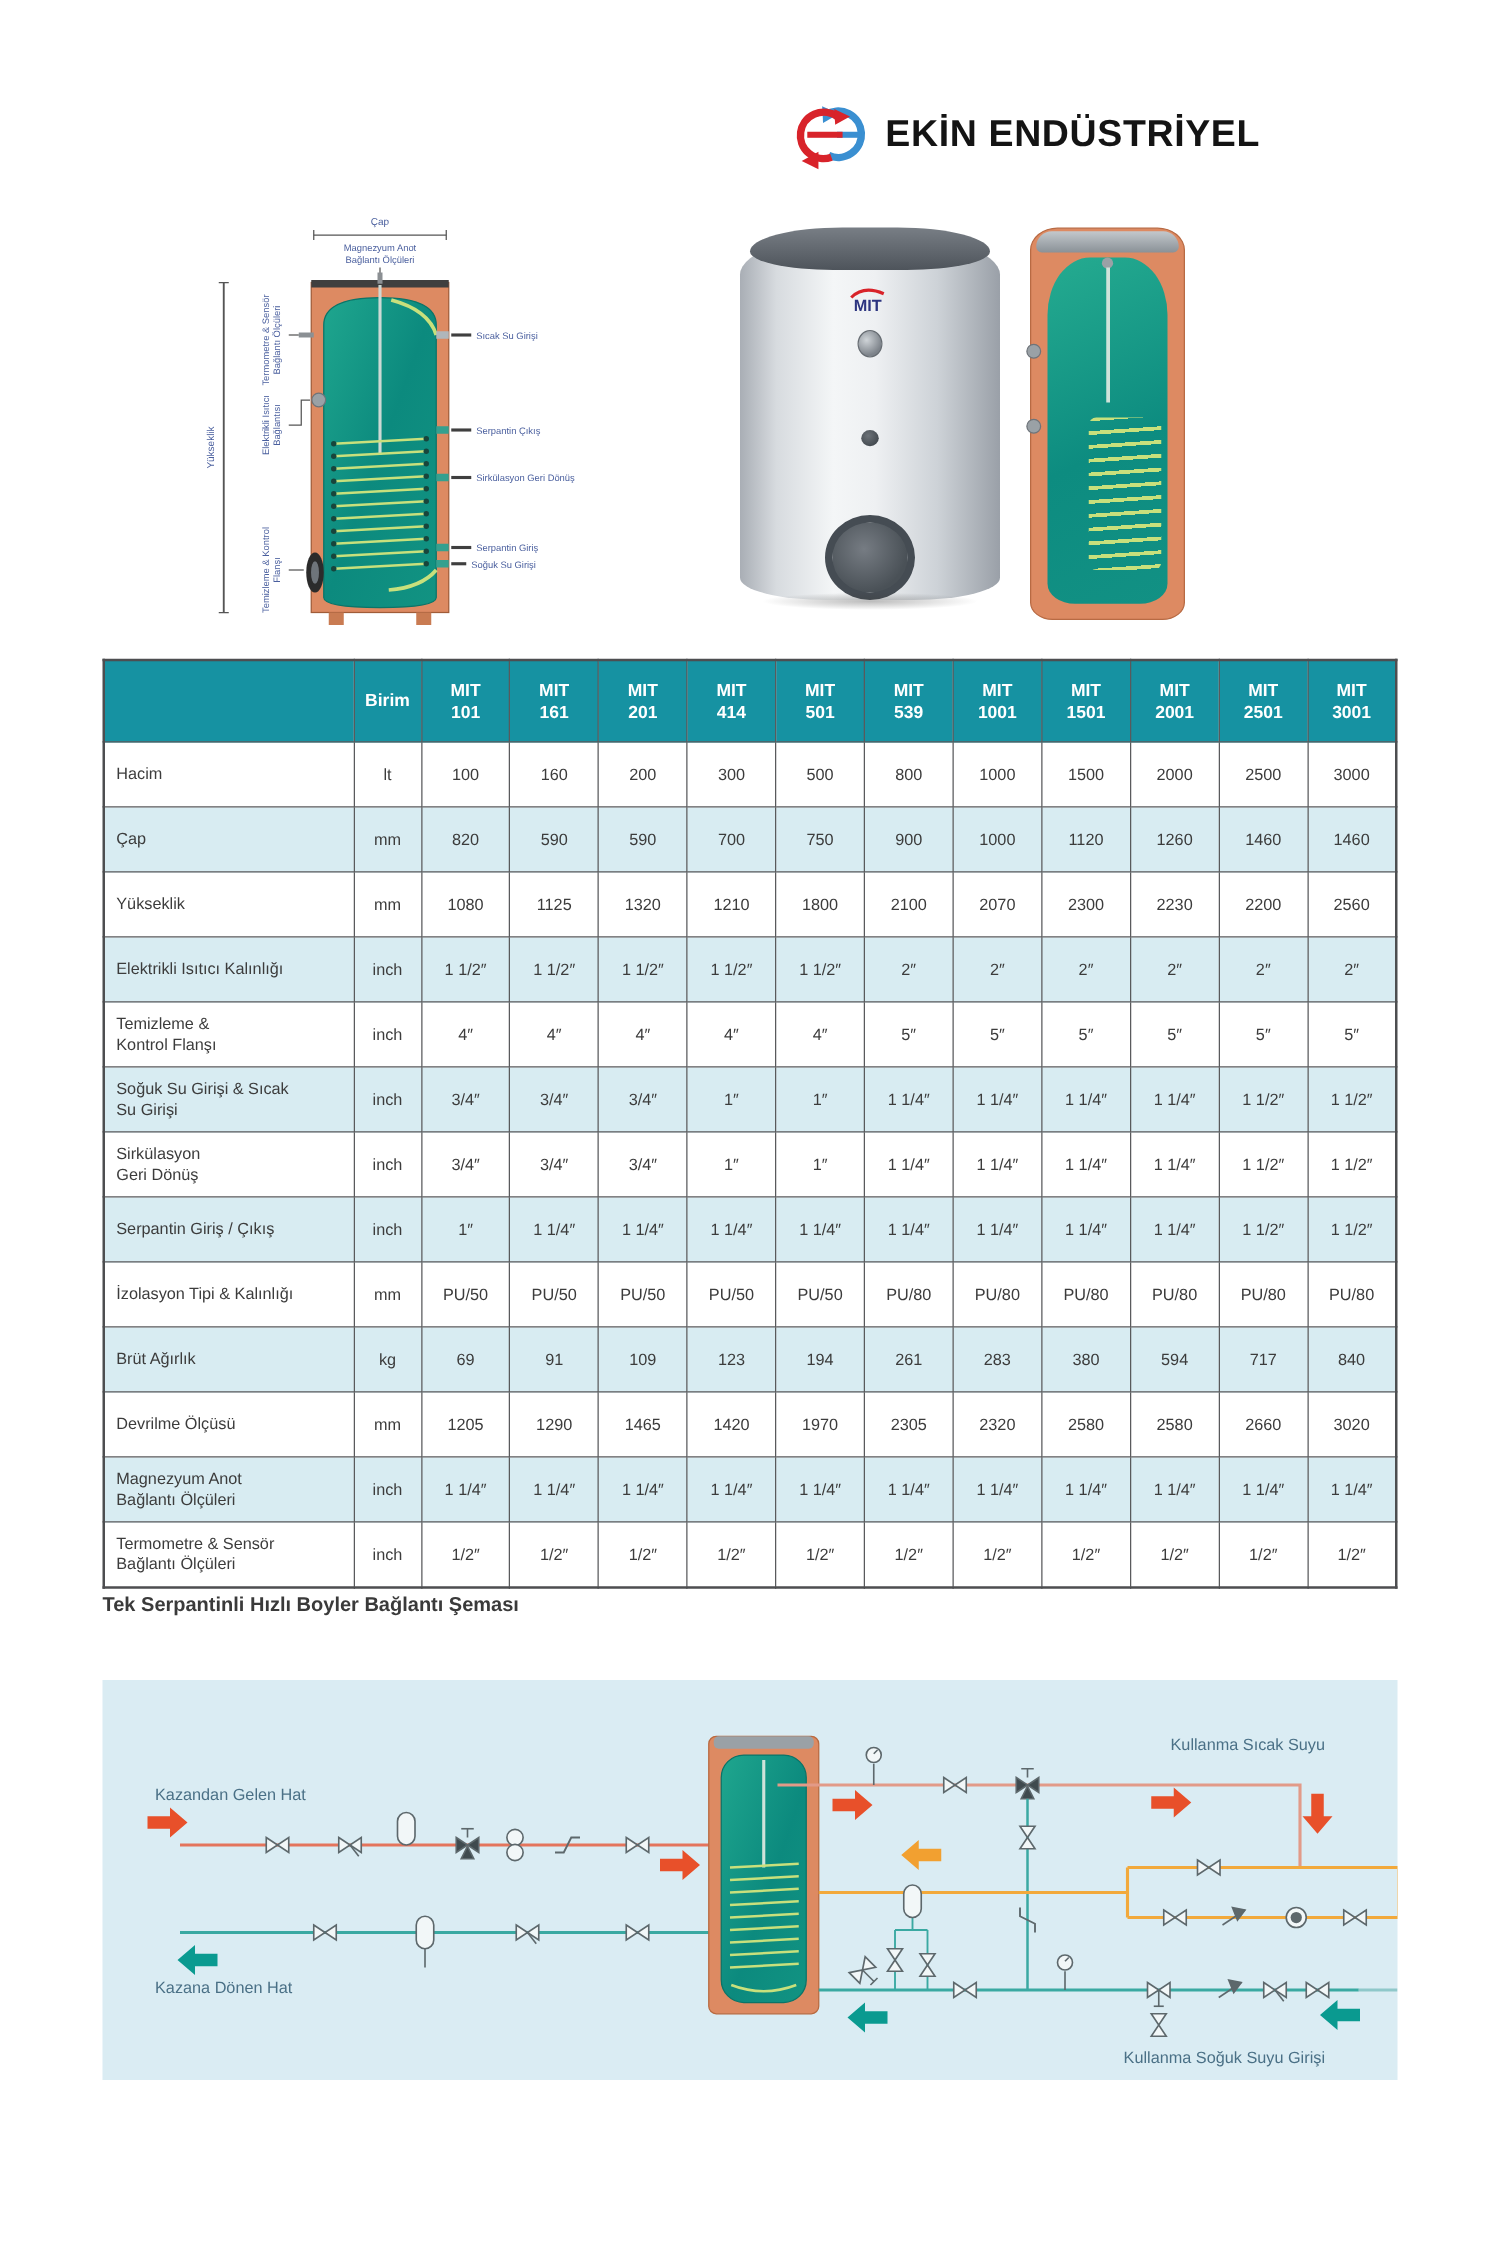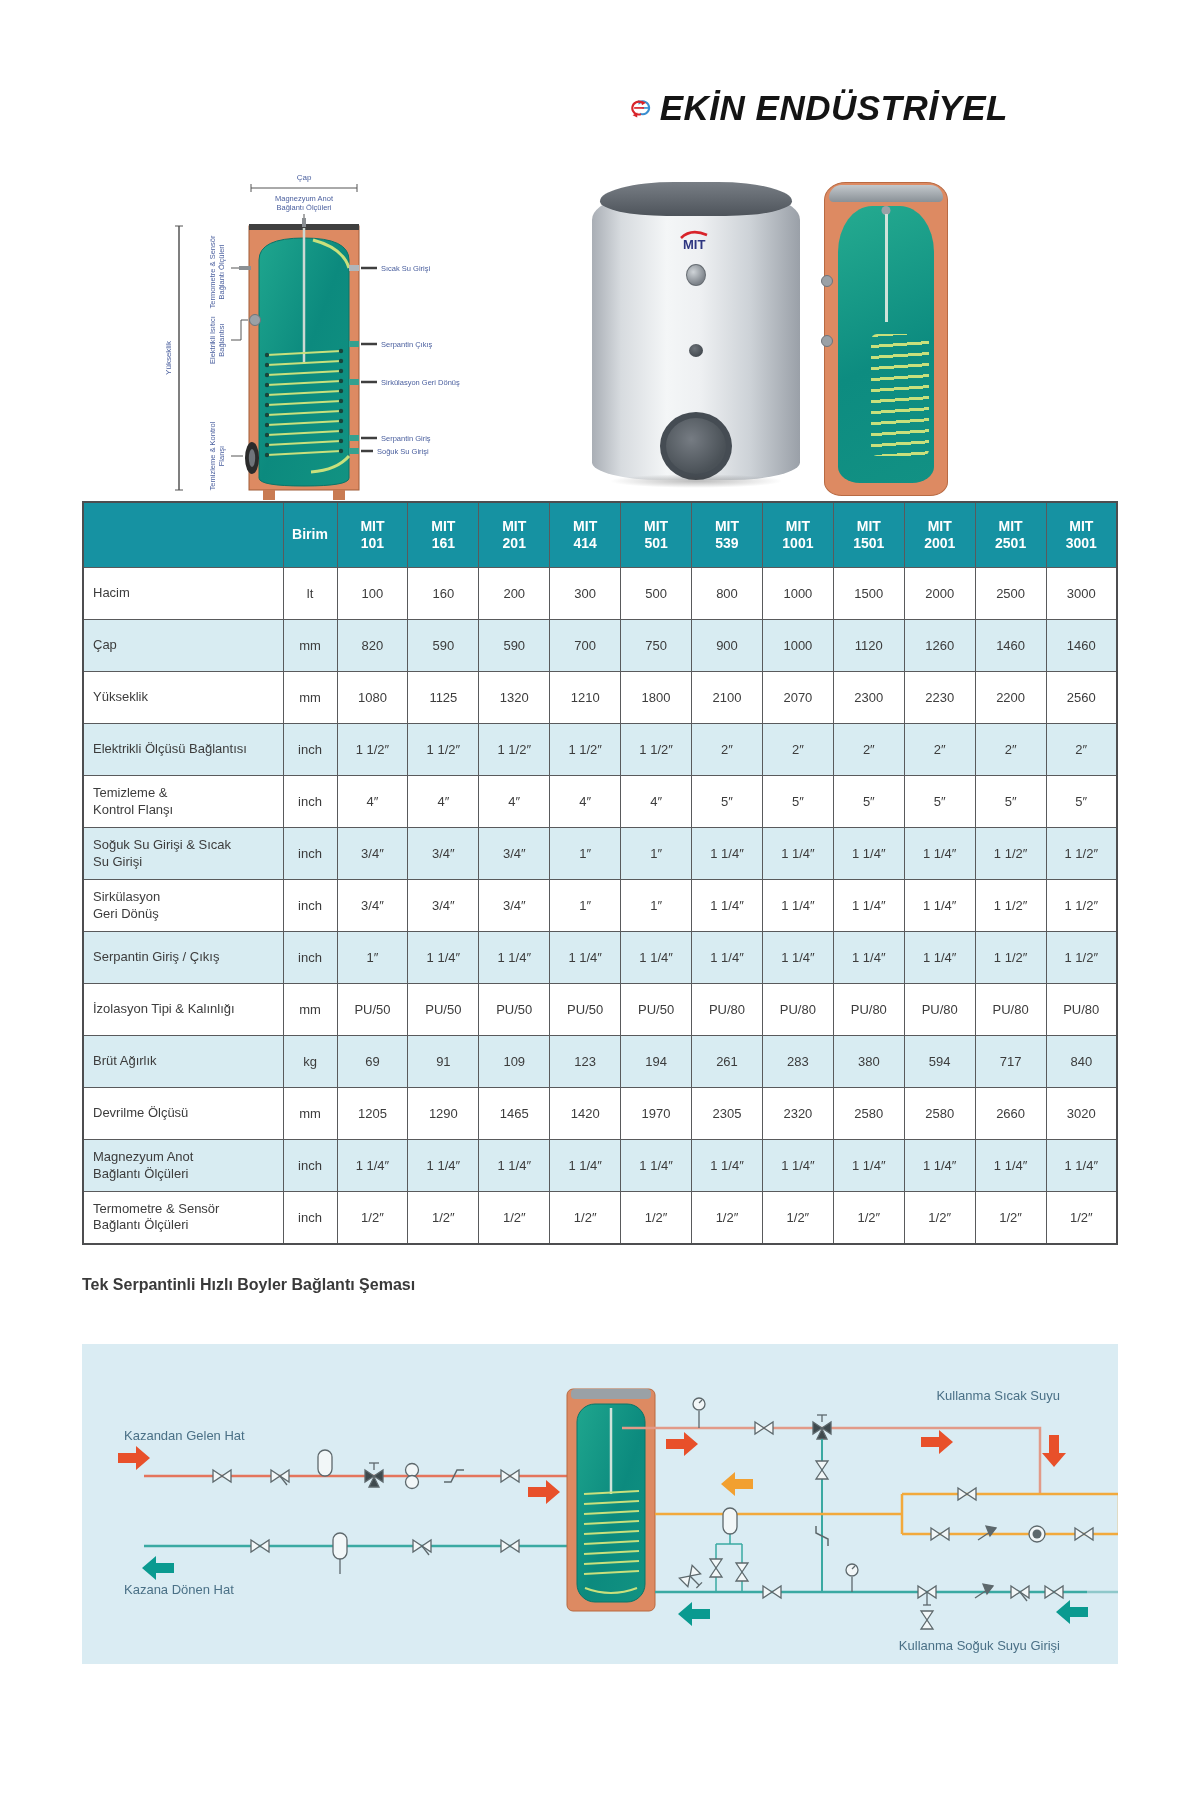--- a/index.html
+++ b/index.html
@@ -1,21 +1,21 @@
 <!DOCTYPE html>
 <html><head>
 <meta charset="utf-8">
 <style>
   html,body{margin:0;padding:0;background:#fff;}
   .page{position:relative;width:1200px;height:1800px;background:#ffffff;overflow:hidden;
         font-family:"Liberation Sans","DejaVu Sans",sans-serif;color:#3c3c3c;}
 
   
   .logo-wrap{position:absolute;left:628px;top:68px;width:380px;height:80px;display:flex;align-items:center;}
-  .logo-text{font-size:35px;font-weight:bold;color:#141414;letter-spacing:.5px;margin-left:6px;white-space:nowrap;font-style:italic;}
+  .logo-text{font-size:30px;font-weight:bold;color:#141414;letter-spacing:.5px;margin-left:6px;white-space:nowrap;}
 
   
   .drawing{position:absolute;left:163px;top:168px;width:310px;height:352px;}
   .photo{position:absolute;left:576px;top:176px;width:240px;height:318px;}
   .cyl{position:absolute;left:16px;right:16px;top:10px;bottom:14px;
        background:linear-gradient(90deg,#a9aeb5 0%,#d7dbdf 14%,#f4f6f7 36%,#eef0f2 52%,#cdd2d7 76%,#9aa0a8 100%);
        border-radius:105px 105px 70px 70px / 34px 34px 18px 18px;}
   .cyl-cap{position:absolute;left:4%;right:4%;top:-4px;height:34px;
        background:linear-gradient(#787e85,#4e545b);
        border-radius:100px 100px 90px 90px / 26px 26px 20px 20px;}
@@ -35,21 +35,21 @@
   .cut-inner{position:absolute;left:13px;right:13px;top:23px;bottom:12px;
        background:linear-gradient(155deg,#25ab90 0%,#0d8c80 55%,#129184 100%);
        border-radius:34px 34px 22px 22px / 46px 46px 16px 16px;}
   .cut-anode{position:absolute;left:50%;top:8px;width:3px;height:108px;background:#cfe3da;}
   .cut-knob{position:absolute;left:50%;top:0;transform:translateX(-50%);width:9px;height:9px;border-radius:50%;background:#9aa1a6;}
   .cut-coil{position:absolute;right:5px;width:58px;top:128px;height:122px;border-radius:6px;
        background:repeating-linear-gradient(176deg,#c8e07c 0 3px,rgba(0,0,0,0) 3px 11px);}
   .cut-fit{position:absolute;left:-4px;width:10px;height:10px;border-radius:50%;background:#9aa1a6;border:1px solid #6e747a;}
 
   
-  .spec-table{position:absolute;left:82px;top:501px;width:1036px;border-collapse:collapse;table-layout:fixed;
+  .spec-table{position:absolute;left:82px;top:527px;width:1036px;border-collapse:collapse;table-layout:fixed;
        font-size:13px;color:#3c3c3c;border:2px solid #4d4e50;}
   .spec-table col:first-child{width:200px;}
   .spec-table col:nth-child(2){width:54px;}
   .spec-table th,.spec-table td{border:1px solid #595a5c;text-align:center;vertical-align:middle;padding:4px 2px;}
   .spec-table thead th{background:#1692a2;color:#fff;font-weight:bold;font-size:14px;height:56px;line-height:1.25;}
   .spec-table td.rowlabel{text-align:left;padding-left:9px;white-space:pre-line;line-height:1.25;}
   .spec-table tbody tr{height:52px;}
   .spec-table tbody tr.alt td{background:#d8ecf2;}
 
   
@@ -319,21 +319,21 @@
           <td>1210</td>
           <td>1800</td>
           <td>2100</td>
           <td>2070</td>
           <td>2300</td>
           <td>2230</td>
           <td>2200</td>
           <td>2560</td>
         </tr>
         <tr class="alt">
-          <td class="rowlabel">Elektrikli Ölçüsü Bağlantısı</td>
+          <td class="rowlabel">Elektrikli Isıtıcı Kalınlığı</td>
           <td>inch</td>
           <td>1 1/2″</td>
           <td>1 1/2″</td>
           <td>1 1/2″</td>
           <td>1 1/2″</td>
           <td>1 1/2″</td>
           <td>2″</td>
           <td>2″</td>
           <td>2″</td>
           <td>2″</td>

